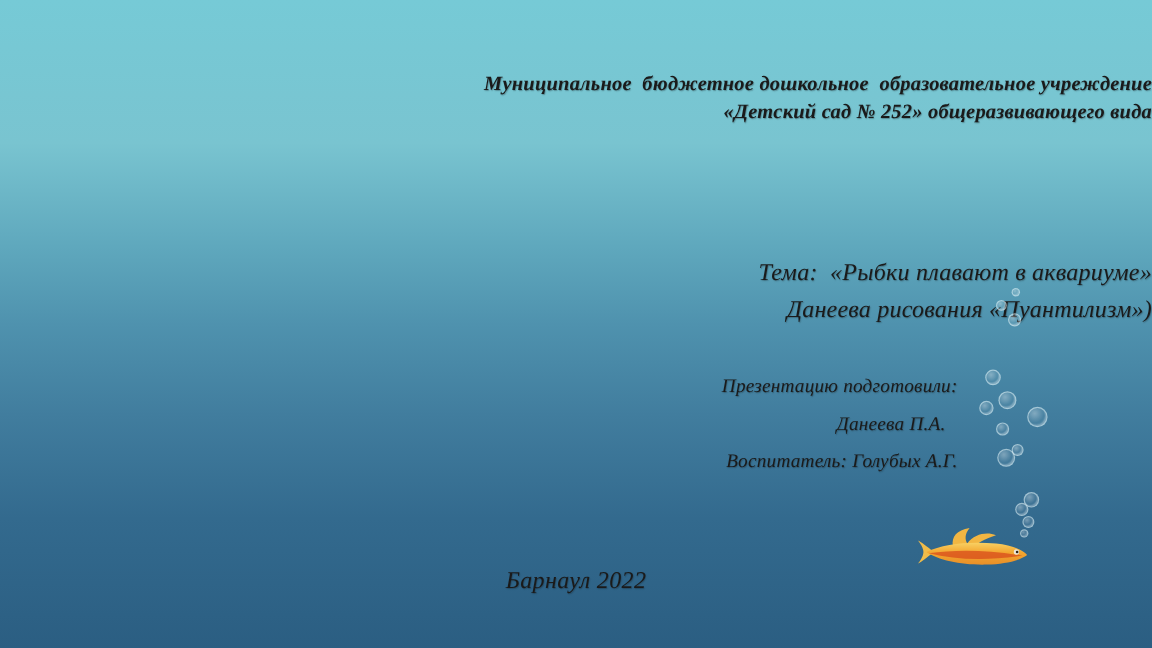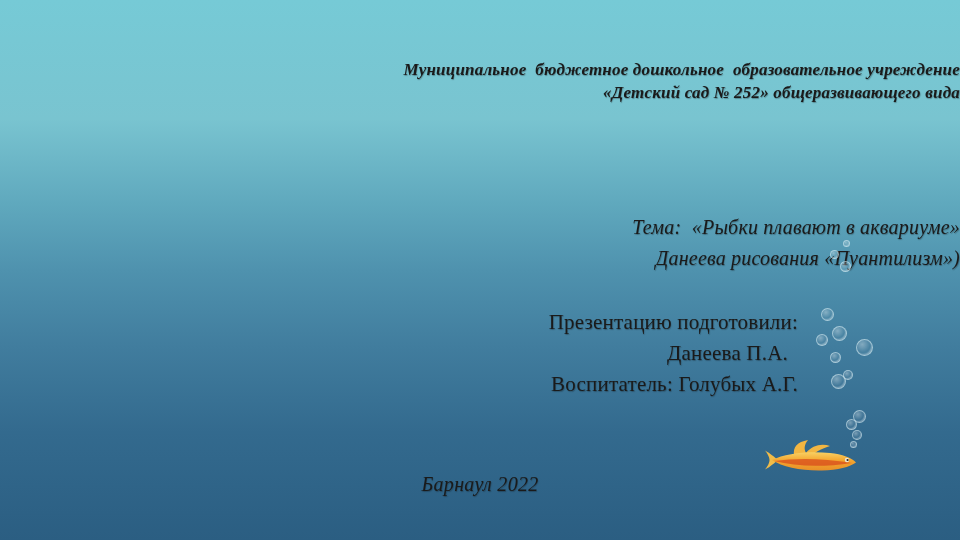--- a/index.html
+++ b/index.html
@@ -47,21 +47,22 @@
     font-size: 20px;
     line-height: 31px;
     letter-spacing: 0.2px;
     margin-top: 42px;
   }
   .credits {
     position: absolute;
     top: 307px;
     right: 162px;
     text-align: right;
-    font-size: 21px;
+    font-style: italic;
+    font-size: 16px;
     line-height: 31px;
     letter-spacing: 0.2px;
   }
   .credits .co-author {
     padding-right: 10px;
   }
   .city-year {
     position: absolute;
     left: 0; right: 0;
     top: 444px;

